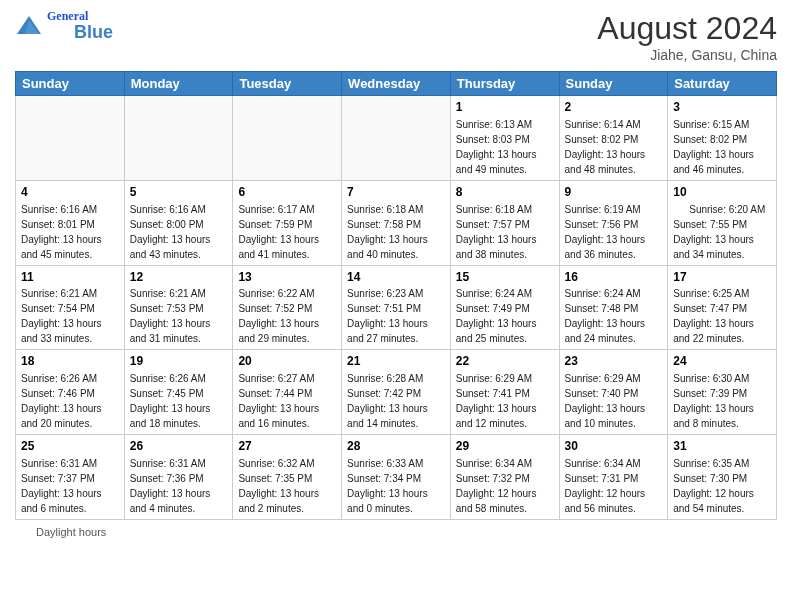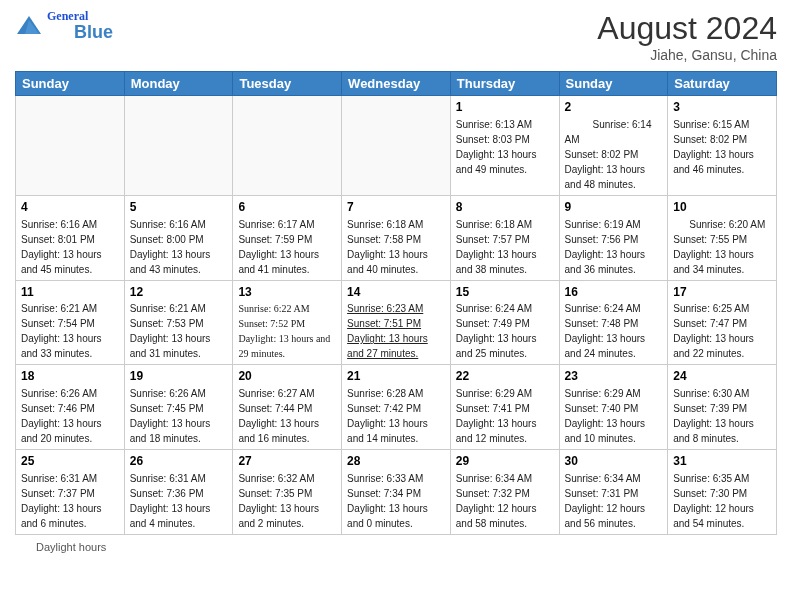--- a/index.html
+++ b/index.html
@@ -141,21 +141,21 @@
     </thead>
     <tbody id="calendar-body">
     <tr>
           <td class="empty"></td>
           <td class="empty"></td>
           <td class="empty"></td>
           <td class="empty"></td>
           <td><span class="day-num">1</span><span class="day-info" style="white-space: pre-line;">Sunrise: 6:13 AM
 Sunset: 8:03 PM
 Daylight: 13 hours and 49 minutes.</span></td>
-          <td><span class="day-num">2</span><span class="day-info" style="white-space: pre-line; margin-left: 28px;">Sunrise: 6:14 AM
+          <td><span class="day-num">2</span><span class="day-info" style="white-space: pre-line;">Sunrise: 6:14 AM
 Sunset: 8:02 PM
 Daylight: 13 hours and 48 minutes.</span></td>
           <td><span class="day-num">3</span><span class="day-info" style="white-space: pre-line;">Sunrise: 6:15 AM
 Sunset: 8:02 PM
 Daylight: 13 hours and 46 minutes.</span></td>
         </tr>
         <tr>
           <td><span class="day-num">4</span><span class="day-info" style="white-space: pre-line;">Sunrise: 6:16 AM
 Sunset: 8:01 PM
 Daylight: 13 hours and 45 minutes.</span></td>
@@ -178,24 +178,24 @@
 Sunset: 7:55 PM
 Daylight: 13 hours and 34 minutes.</span></td>
         </tr>
         <tr>
           <td><span class="day-num">11</span><span class="day-info" style="white-space: pre-line;">Sunrise: 6:21 AM
 Sunset: 7:54 PM
 Daylight: 13 hours and 33 minutes.</span></td>
           <td><span class="day-num">12</span><span class="day-info" style="white-space: pre-line;">Sunrise: 6:21 AM
 Sunset: 7:53 PM
 Daylight: 13 hours and 31 minutes.</span></td>
-          <td><span class="day-num">13</span><span class="day-info" style="white-space: pre-line; font-family: Liberation Serif, serif;">Sunrise: 6:22 AM
+          <td><span class="day-num">13</span><span class="day-info" style="white-space: pre-line;">Sunrise: 6:22 AM
 Sunset: 7:52 PM
 Daylight: 13 hours and 29 minutes.</span></td>
-          <td><span class="day-num">14</span><span class="day-info" style="white-space: pre-line; text-decoration: underline;">Sunrise: 6:23 AM
+          <td><span class="day-num">14</span><span class="day-info" style="white-space: pre-line;">Sunrise: 6:23 AM
 Sunset: 7:51 PM
 Daylight: 13 hours and 27 minutes.</span></td>
           <td><span class="day-num">15</span><span class="day-info" style="white-space: pre-line;">Sunrise: 6:24 AM
 Sunset: 7:49 PM
 Daylight: 13 hours and 25 minutes.</span></td>
           <td><span class="day-num">16</span><span class="day-info" style="white-space: pre-line;">Sunrise: 6:24 AM
 Sunset: 7:48 PM
 Daylight: 13 hours and 24 minutes.</span></td>
           <td><span class="day-num">17</span><span class="day-info" style="white-space: pre-line;">Sunrise: 6:25 AM
 Sunset: 7:47 PM

